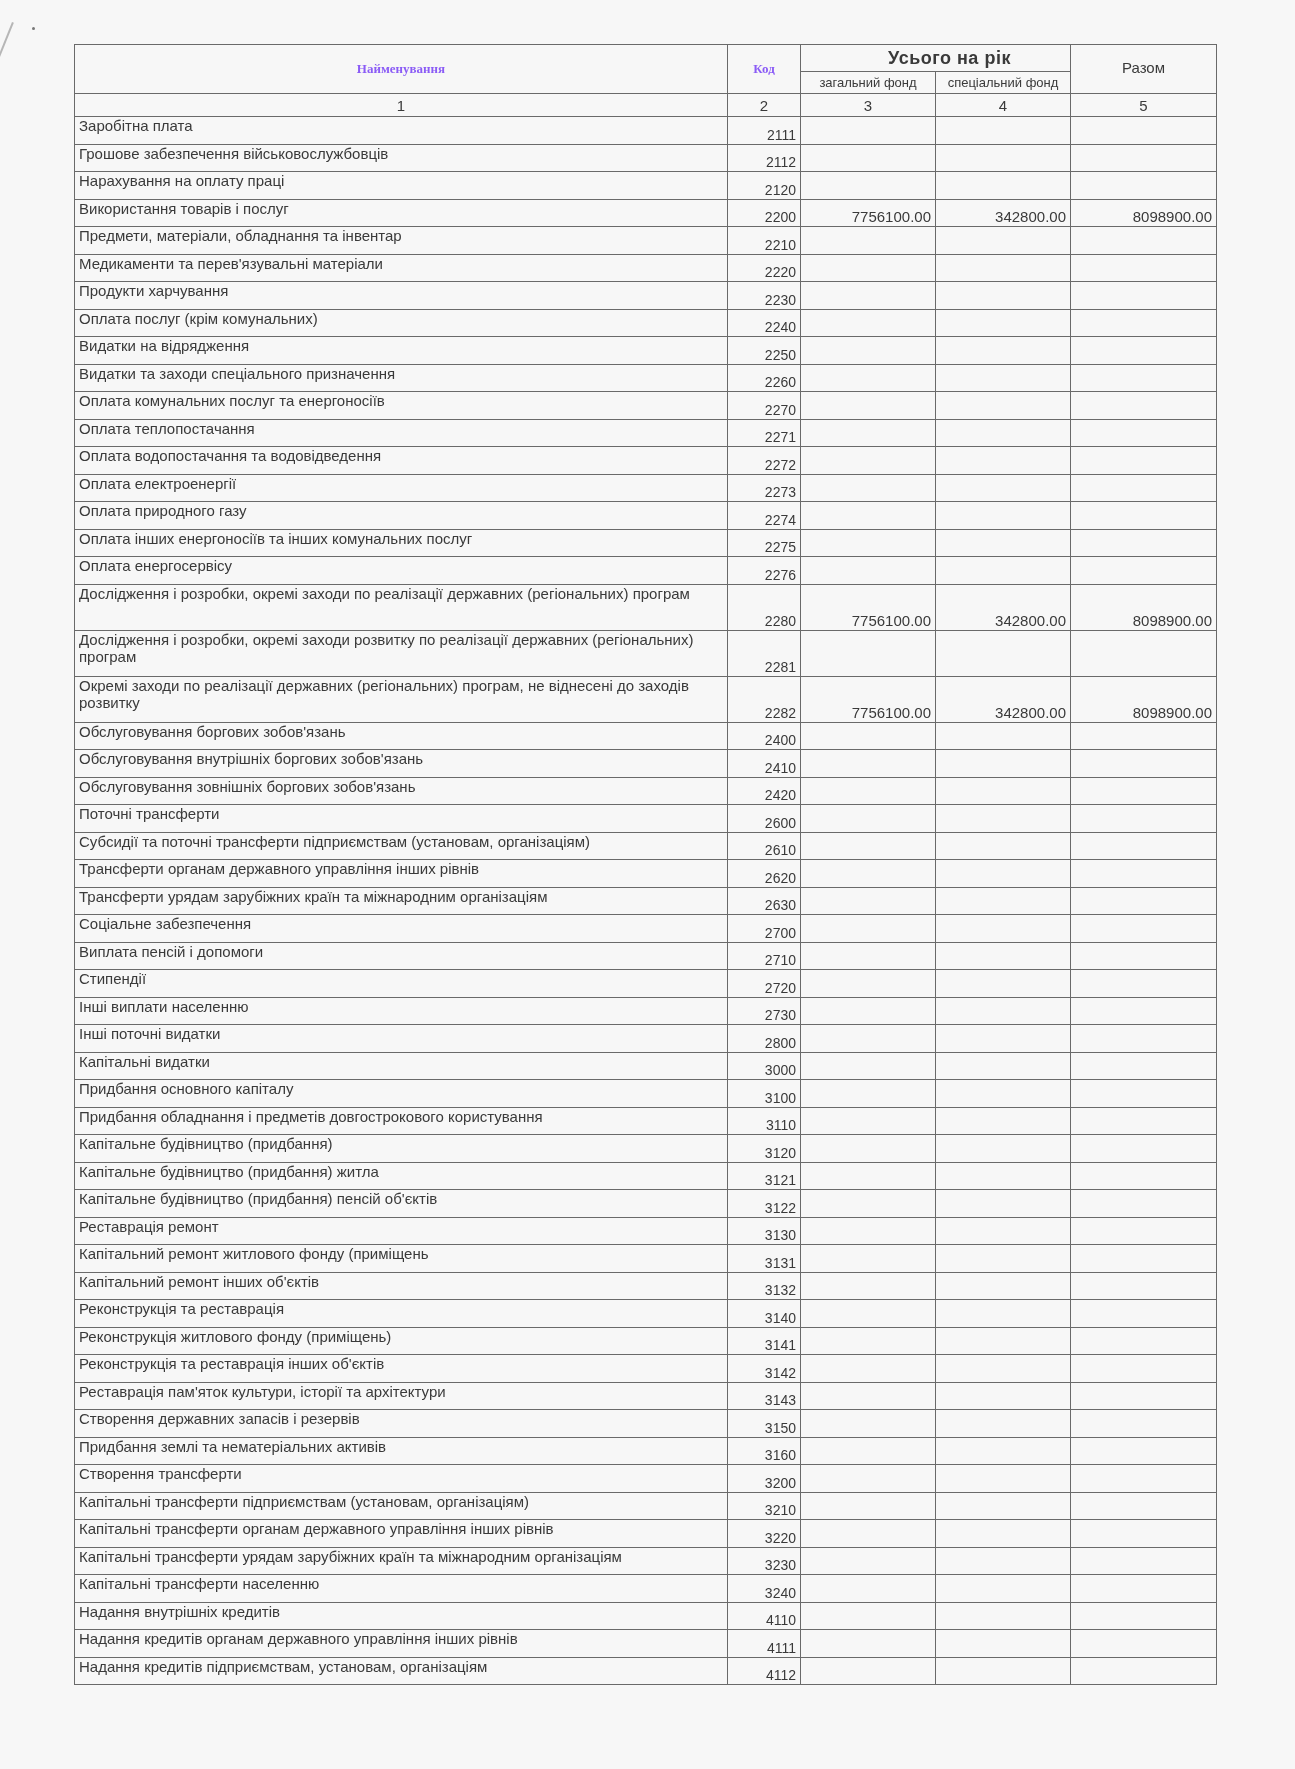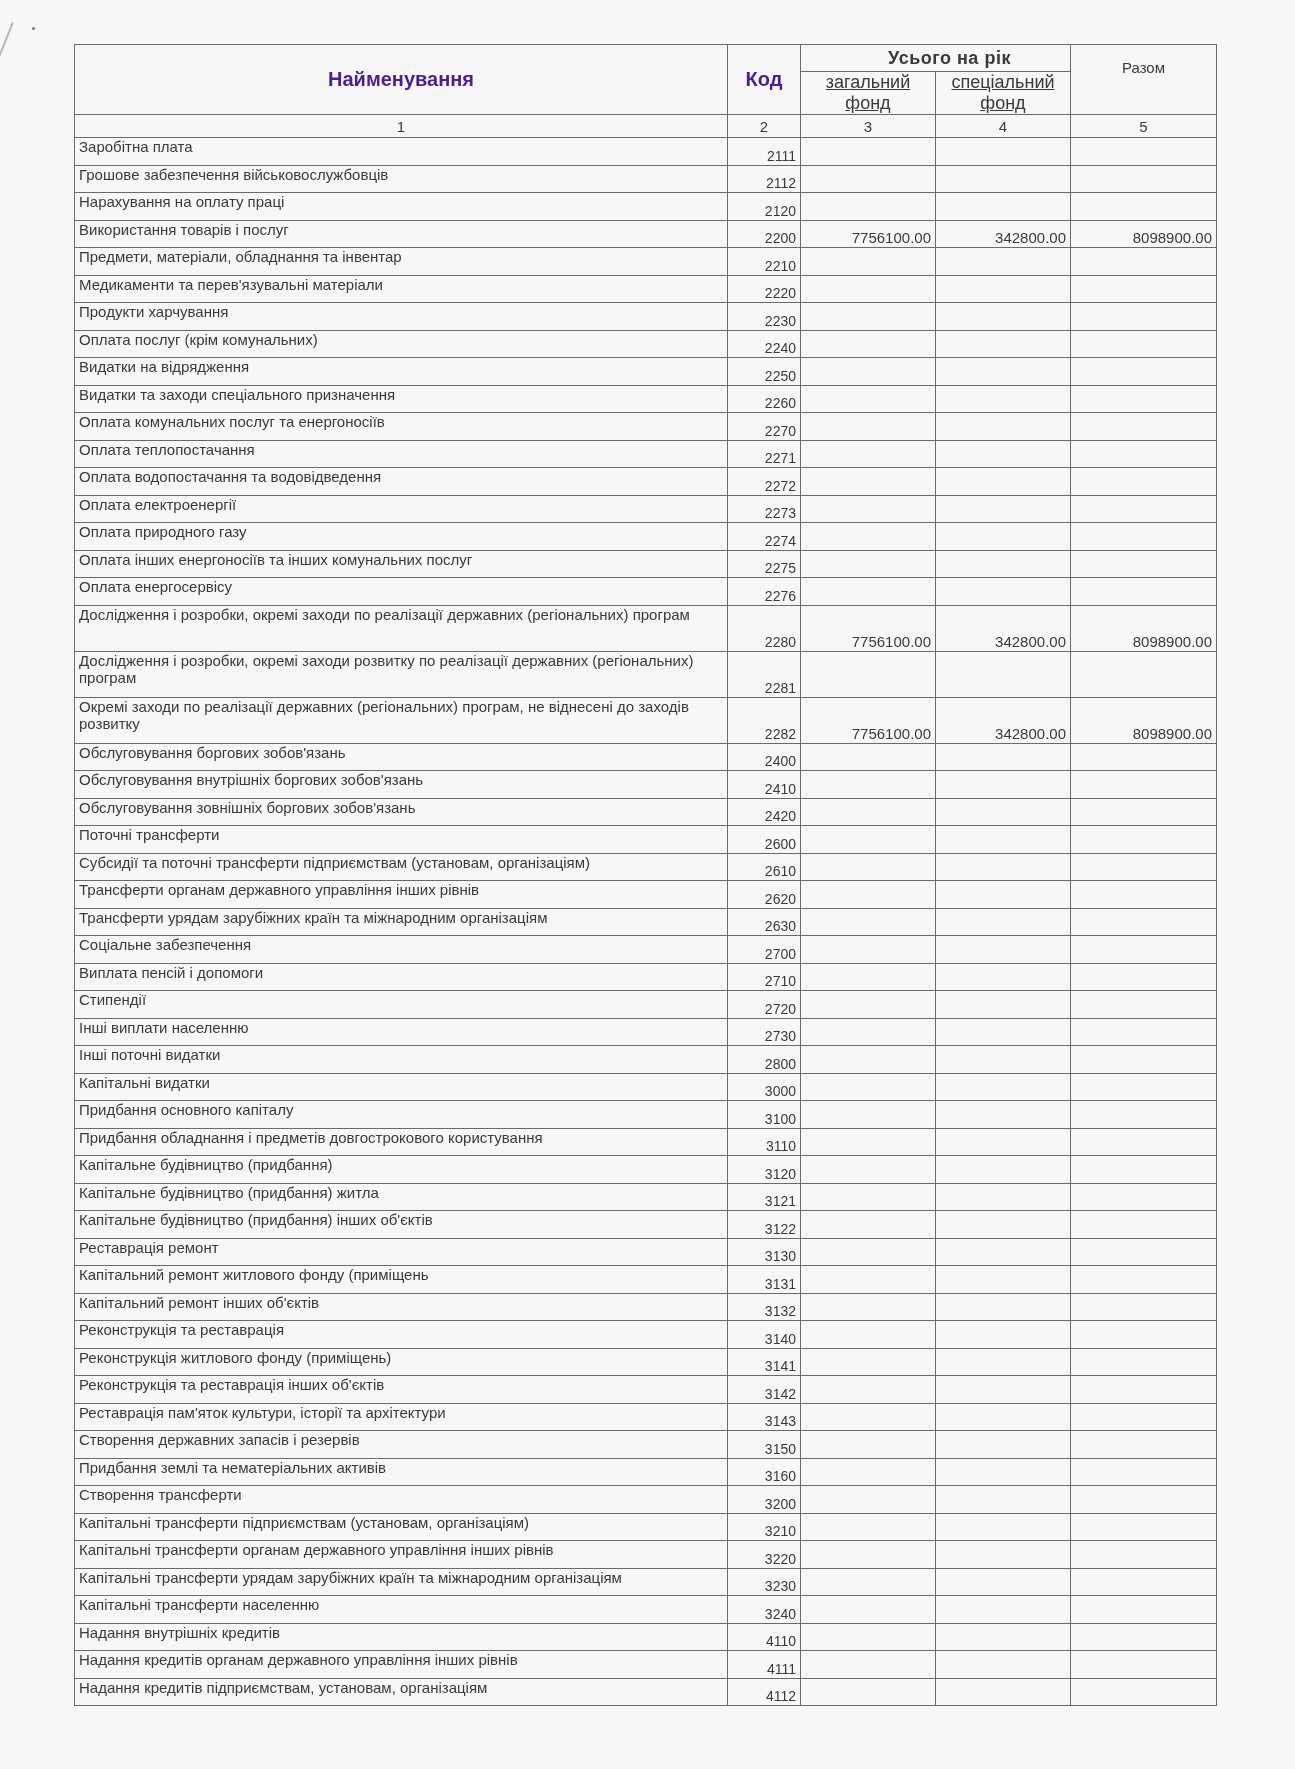--- a/index.html
+++ b/index.html
@@ -2,23 +2,23 @@
 <html><head>
 <meta charset="utf-8">
 <style>
   html,body{margin:0;padding:0;}
   body{width:1295px;height:1769px;background:#f7f7f7;position:relative;overflow:hidden;font-family:"Liberation Sans",sans-serif;color:#3a3a3a;}
   .pen-mark{position:absolute;left:12px;top:22px;width:2px;height:150px;background:#9a9a9a;transform:rotate(22deg);transform-origin:top left;opacity:.7;}
   .dot{position:absolute;left:32px;top:27px;width:3px;height:3px;border-radius:50%;background:#777;}
   table{position:absolute;left:74px;top:44px;border-collapse:collapse;table-layout:fixed;width:1142px;}
   td,th{border:1.4px solid #6a6a6a;padding:0 4px;font-size:15px;font-weight:normal;}
   col.c-name{width:653px;} col.c-code{width:73px;} col.c-gen{width:135px;} col.c-spec{width:135px;} col.c-tot{width:146px;}
-  .h-title{font-size:20px;font-weight:bold;text-align:center;color:#4c1d95;}
+  .h-title{font-size:13px;font-weight:bold;text-align:center;color:#8b5cf6;font-family:Liberation Serif, serif;}
   .h-year{font-size:18px;font-weight:bold;text-align:center;height:26px;letter-spacing:.5px;padding-left:32px;}
-  .h-sub{font-size:18px;text-align:center;line-height:21px;text-decoration:underline;}
+  .h-sub{font-size:13px;text-align:center;line-height:21px;}
   .h-tot{font-size:15px;text-align:center;vertical-align:top;padding-top:14px;}
   .num-row td{text-align:center;font-size:15px;height:22px;}
   tr.r td{height:25.5px;vertical-align:bottom;padding-bottom:1px;}
   tr.r.tall td{height:44px;}
   td.name{text-align:left;line-height:17px;}
   td.code{text-align:right;font-size:14px;}
   td.val{text-align:right;font-size:15px;}
   tr.r td.name{vertical-align:top;padding-top:0;margin-top:47px;}
 </style>
 </head>
@@ -308,21 +308,21 @@
         <td class="val"></td>
       </tr>
       <tr class="r">
         <td class="name">Капітальне будівництво (придбання) житла</td>
         <td class="code">3121</td>
         <td class="val"></td>
         <td class="val"></td>
         <td class="val"></td>
       </tr>
       <tr class="r">
-        <td class="name">Капітальне будівництво (придбання) інших об'єктів</td>
+        <td class="name">Капітальне будівництво (придбання) пенсій об'єктів</td>
         <td class="code">3122</td>
         <td class="val"></td>
         <td class="val"></td>
         <td class="val"></td>
       </tr>
       <tr class="r">
         <td class="name">Реставрація ремонт</td>
         <td class="code">3130</td>
         <td class="val"></td>
         <td class="val"></td>

